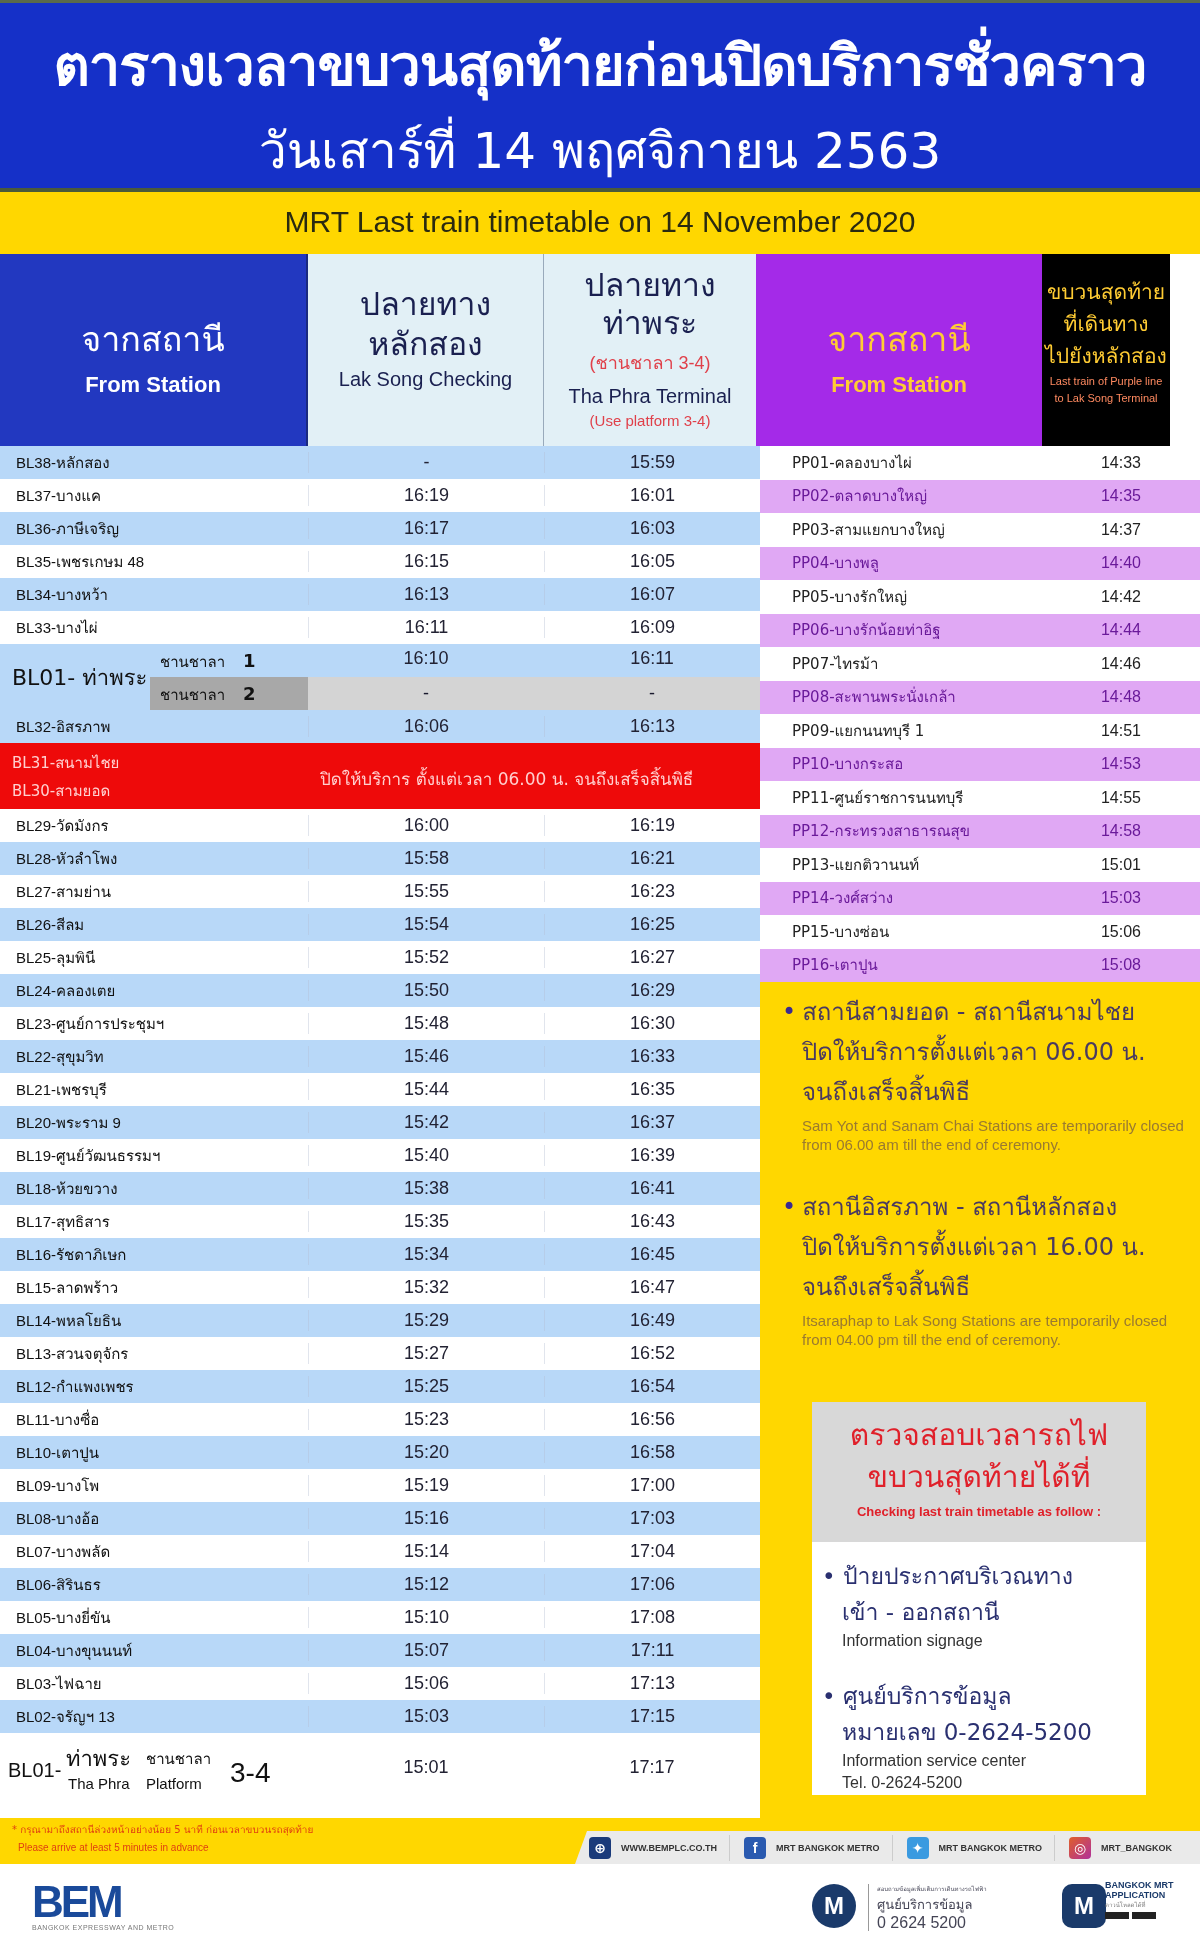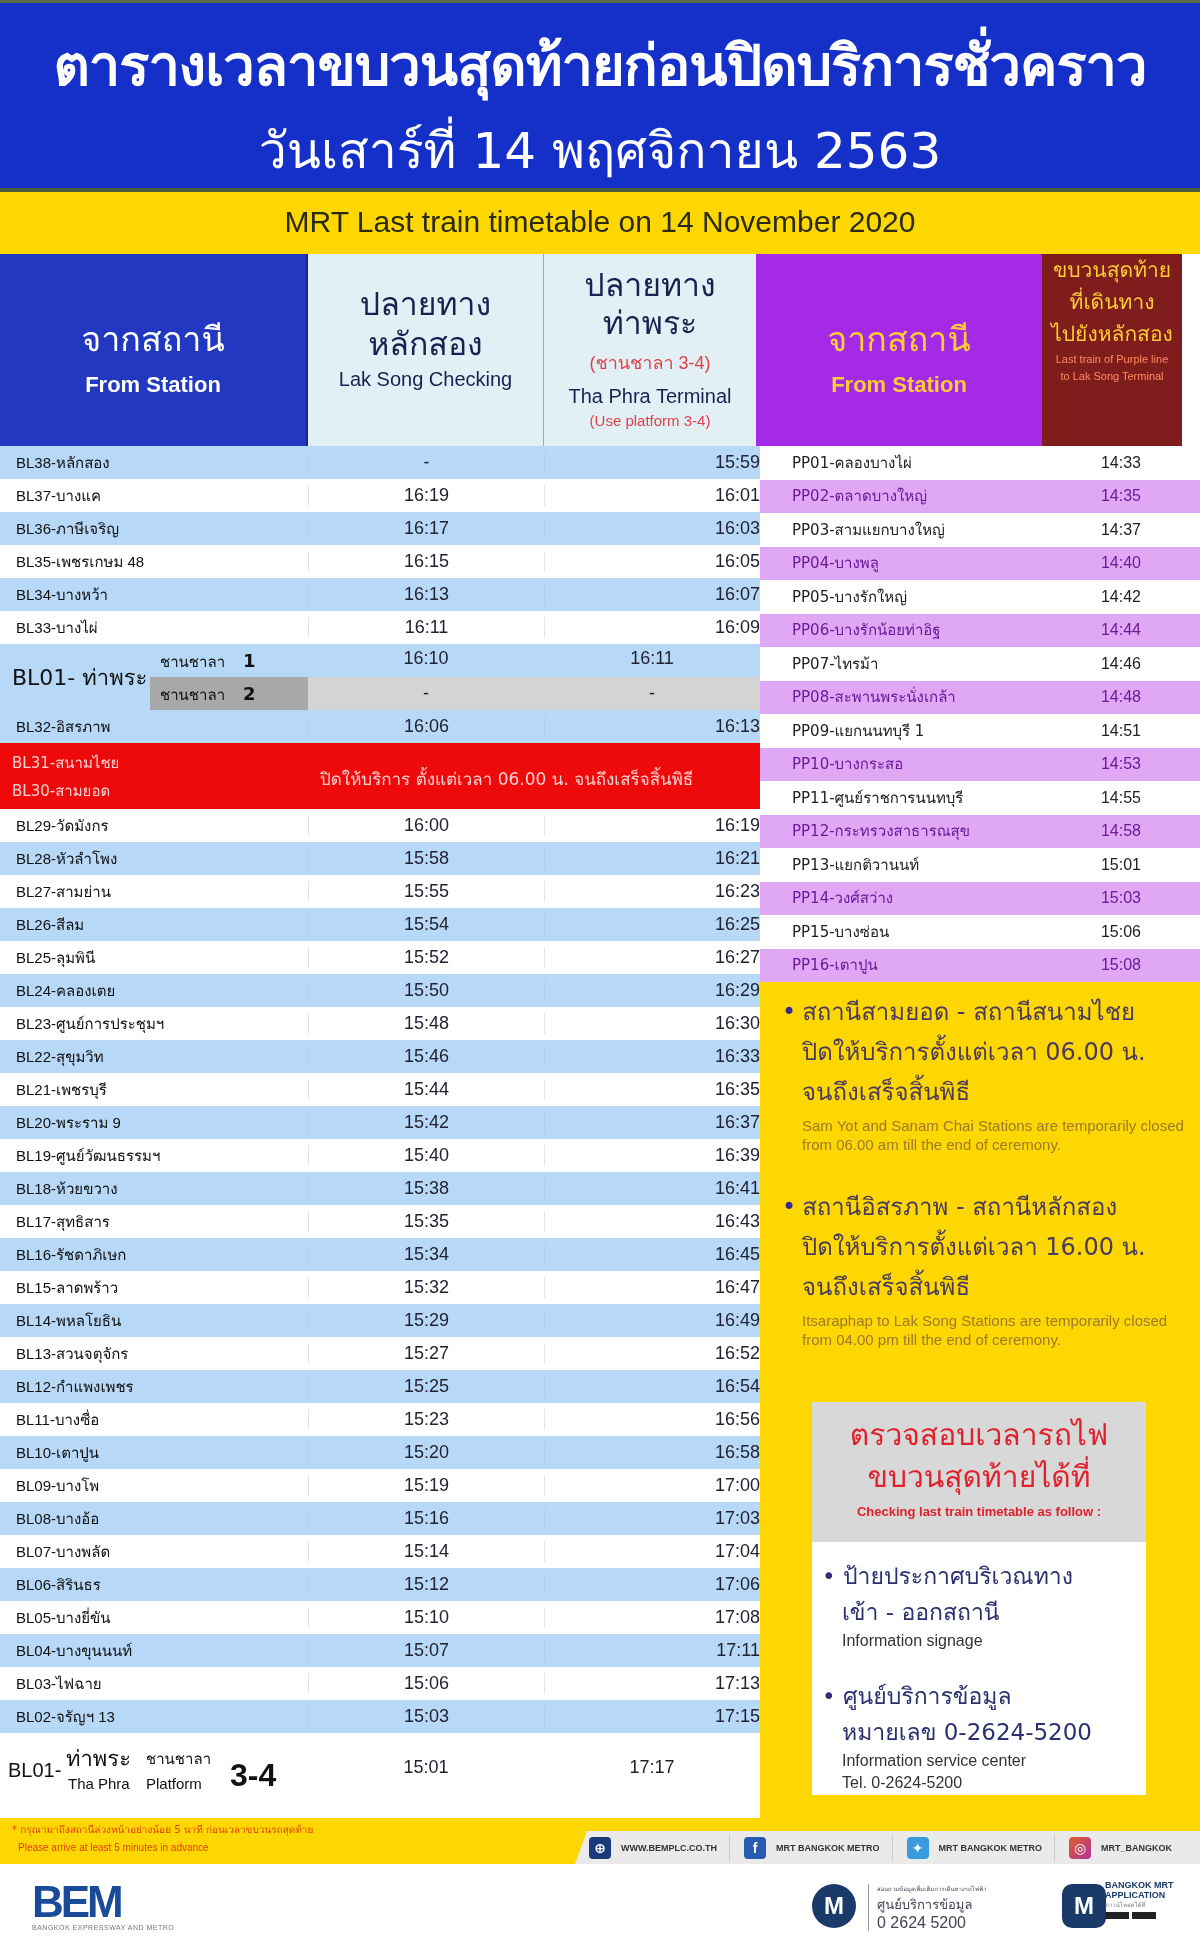--- a/index.html
+++ b/index.html
@@ -20,31 +20,31 @@
   .ch-lak .th { font-size: 32px; line-height: 40px; font-family: "DejaVu Sans", sans-serif; }
   .ch-lak .en { font-size: 20px; margin-top: 4px; }
   .ch-tha { left: 544px; width: 212px; background: #e2f0f6; text-align: center; padding-top: 12px; color: #1a2050; }
   .ch-tha .th { font-size: 32px; line-height: 38px; font-family: "DejaVu Sans", sans-serif; }
   .ch-tha .red { color: #e0404a; font-size: 18px; margin: 6px 0 8px; }
   .ch-tha .en { font-size: 20px; }
   .ch-tha .red2 { color: #e0404a; font-size: 15px; margin-top: 4px; }
   .ch-pfrom { left: 756px; width: 286px; background: #a42ae8; color: #ffcc33; text-align: center; padding-top: 58px; }
   .ch-pfrom .th { font-size: 34px; font-family: "DejaVu Sans", sans-serif; }
   .ch-pfrom .en { font-size: 22px; font-weight: bold; margin-top: 6px; }
-  .ch-plast { left: 1042px; width: 140px; background: #7f1d1d; color: #ffcc33; text-align: center; }
+  .ch-plast { left: 1042px; width: 128px; background: #000000; color: #ffcc33; text-align: center; padding-top: 22px; }
   .ch-plast .th { font-size: 21px; line-height: 32px; font-family: "DejaVu Sans", sans-serif; }
   .ch-plast .en { font-size: 11px; color: #ff8a60; line-height: 15px; margin-top: 2px; }
 
   .blue { position: absolute; left: 0; top: 446px; width: 760px; }
   .brow { position: relative; height: 33px; display: flex; align-items: center; font-size: 16px; }
   .brow.a { background: #b8d8f8; }
   .brow.b { background: #ffffff; }
   .brow .st { width: 308px; padding-left: 16px; font-family: Liberation Sans, sans-serif; font-size: 15px; color: #111; }
   .brow .c1 { width: 236px; text-align: center; font-size: 18px; color: #223; border-left: 1px solid rgba(180,190,210,.4); }
-  .brow .c2 { width: 216px; text-align: right; font-size: 18px; color: #223; border-left: 1px solid rgba(180,190,210,.4); }
+  .brow .c2 { width: 216px; text-align: center; font-size: 18px; color: #223; border-left: 1px solid rgba(180,190,210,.4); }
 
   .bl01top { position: relative; height: 66px; background: #b8d8f8; }
   .bl01top .big { position: absolute; left: 12px; top: 16px; font-size: 22px; font-family: "DejaVu Sans", sans-serif; color: #111; }
   .bl01top .p1 { position: absolute; left: 160px; top: 6px; font-size: 15px; color: #111; font-family: "DejaVu Sans", sans-serif; }
   .bl01top .p1 b { margin-left: 18px; font-size: 18px; }
   .bl01top .gray { position: absolute; left: 150px; top: 33px; width: 610px; height: 33px; background: #d4d4d4; }
   .bl01top .gray .lab { position: absolute; left: 0; top: 0; width: 158px; height: 33px; background: #a8a8a8; padding: 6px 0 0 10px; font-size: 15px; color: #111; font-family: "DejaVu Sans", sans-serif; }
   .bl01top .gray .lab b { margin-left: 18px; font-size: 18px; }
   .bl01top .gray .d1 { position: absolute; left: 158px; width: 236px; top: 6px; text-align: center; font-size: 18px; }
   .bl01top .gray .d2 { position: absolute; left: 394px; width: 216px; top: 6px; text-align: center; font-size: 18px; }
@@ -55,21 +55,21 @@
   .closed .s1 { position: absolute; left: 12px; top: 8px; font-size: 15px; font-family: "DejaVu Sans", sans-serif; }
   .closed .s2 { position: absolute; left: 12px; top: 36px; font-size: 15px; font-family: "DejaVu Sans", sans-serif; }
   .closed .msg { position: absolute; left: 320px; top: 22px; font-size: 17px; font-family: "DejaVu Sans", sans-serif; }
 
   .bl01bot { position: relative; height: 70px; background: #ffffff; }
   .bl01bot .code { position: absolute; left: 8px; top: 26px; font-size: 20px; color: #111; }
   .bl01bot .thname { position: absolute; left: 66px; top: 8px; font-size: 22px; font-family: "DejaVu Sans", sans-serif; color: #111; }
   .bl01bot .enname { position: absolute; left: 68px; top: 42px; font-size: 15px; color: #111; }
   .bl01bot .plth { position: absolute; left: 146px; top: 14px; font-size: 15px; font-family: "DejaVu Sans", sans-serif; color: #111; }
   .bl01bot .plen { position: absolute; left: 146px; top: 42px; font-size: 15px; color: #111; }
-  .bl01bot .plnum { position: absolute; left: 230px; top: 24px; font-size: 32px; font-weight: bold; color: #111; }
+  .bl01bot .plnum { position: absolute; left: 230px; top: 24px; font-size: 28px; font-weight: normal; color: #111; }
   .bl01bot .t1 { position: absolute; left: 308px; width: 236px; top: 24px; text-align: center; font-size: 18px; color: #223; }
   .bl01bot .t2 { position: absolute; left: 544px; width: 216px; top: 24px; text-align: center; font-size: 18px; color: #223; }
 
   .purple { position: absolute; left: 760px; top: 446px; width: 440px; }
   .prow { height: 33.5px; display: flex; align-items: center; }
   .prow.a { background: #ffffff; color: #222; }
   .prow.b { background: #e0a8f4; color: #6a1a9a; }
   .prow .st { width: 282px; padding-left: 32px; font-size: 15px; font-family: "DejaVu Sans", sans-serif; }
   .prow .tm { width: 158px; text-align: center; font-size: 16px; }
 

